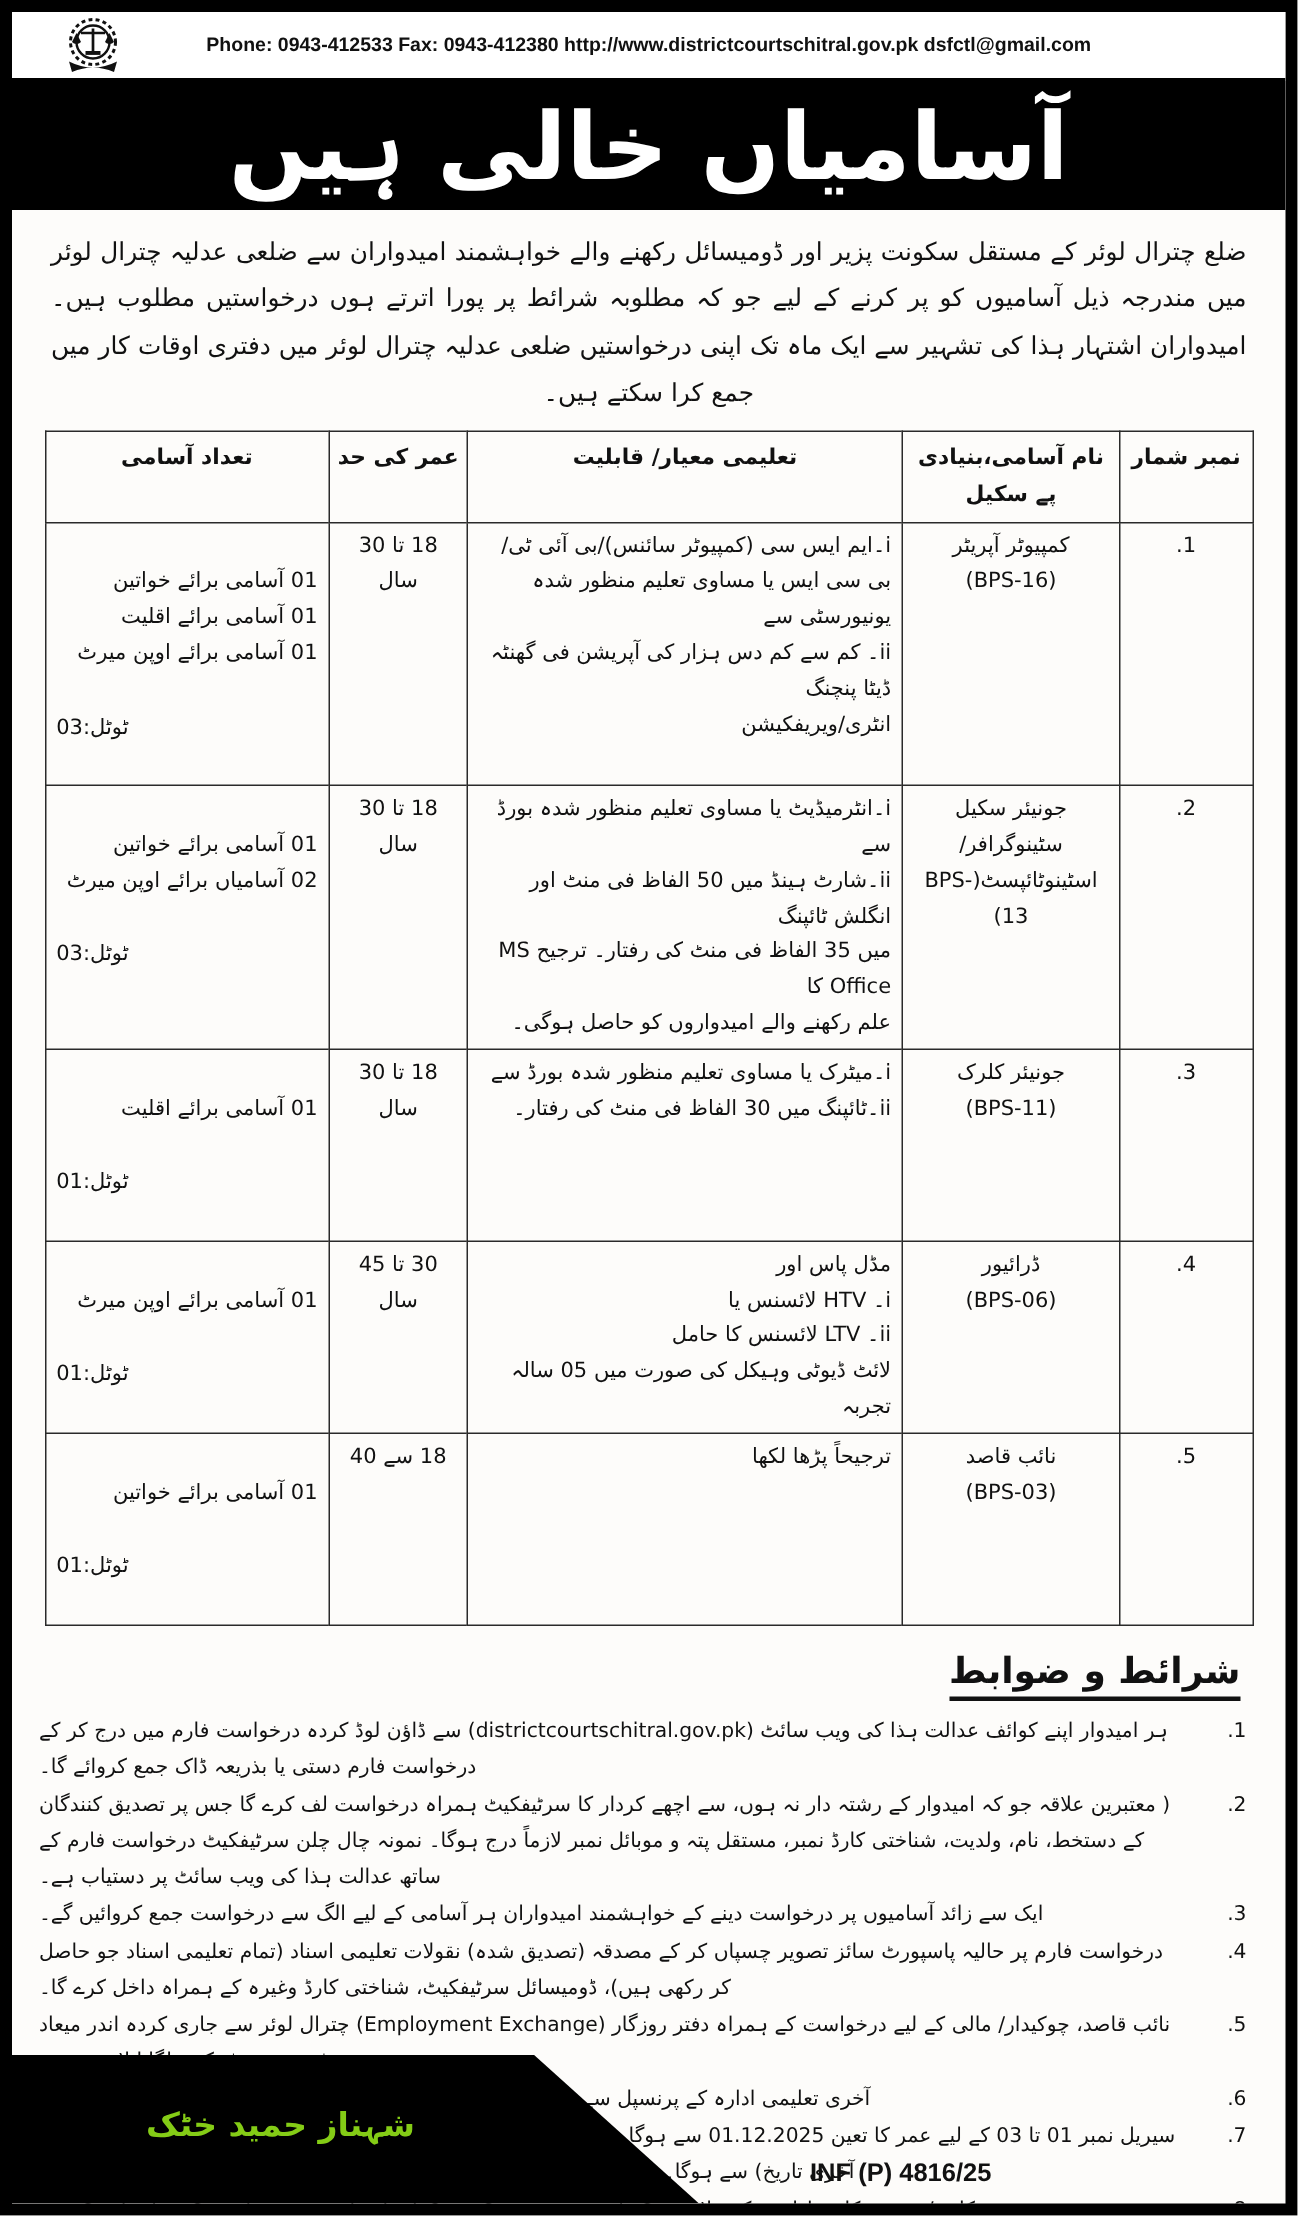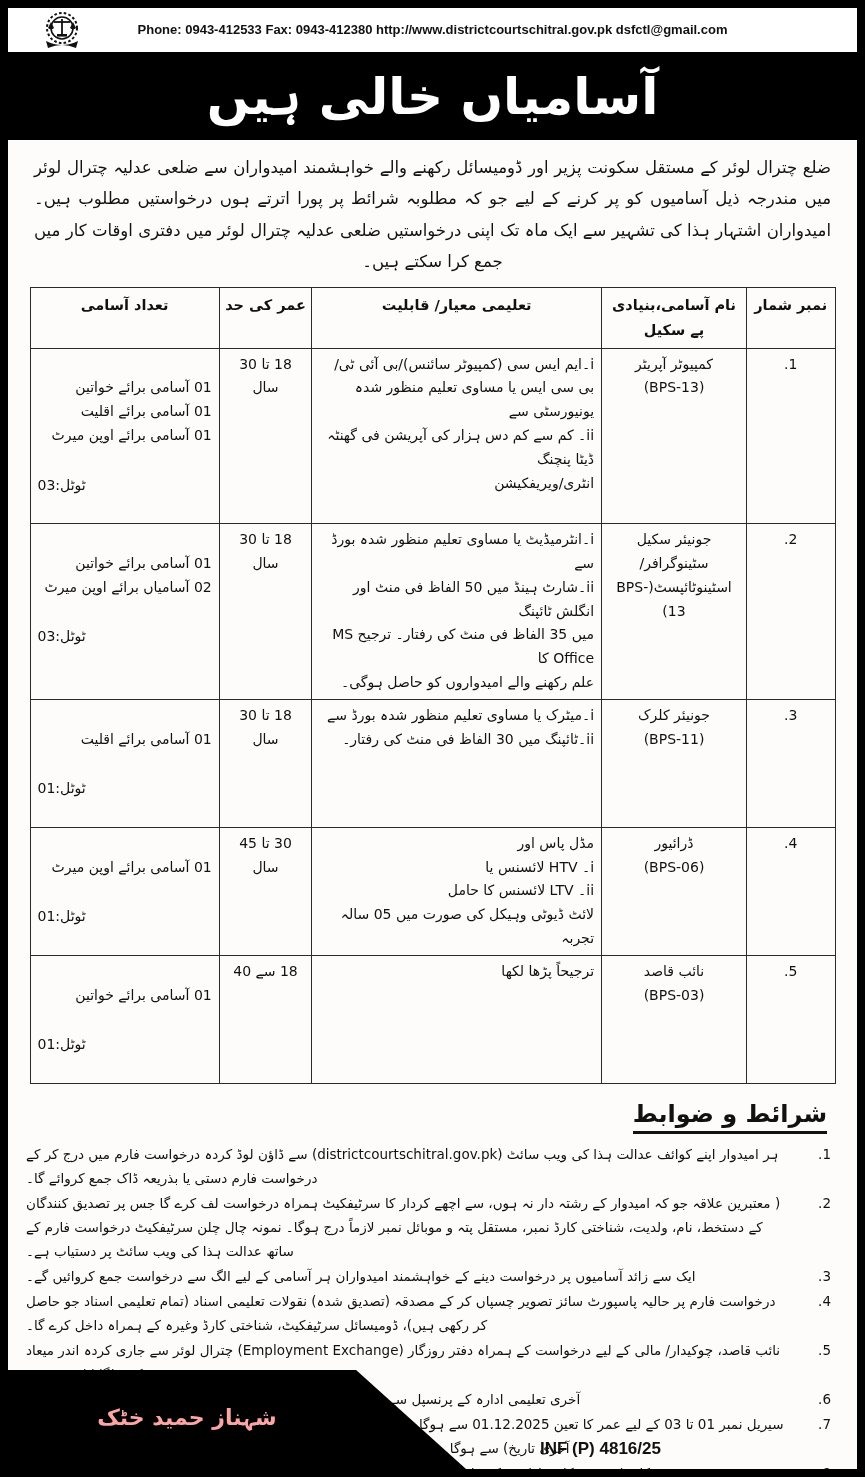--- a/index.html
+++ b/index.html
@@ -16,21 +16,21 @@
   
   .masthead { position:relative; height:46px; background:#fff; display:flex; align-items:center; justify-content:center; border-bottom:2px solid #000; }
   .logo { position:absolute; left:28px; top:1px; width:52px; height:44px; }
   .masthead-text { text-align:center; line-height:1.25; font-family:"Liberation Sans", sans-serif; }
   .org-title { font-size:15px; font-weight:bold; letter-spacing:.2px; }
   .contact-line { font-size:13px; font-weight:bold; }
 
   
   .title-band { height:86px; background:#000; display:flex; align-items:center; justify-content:center; }
   .title-calligraphy {
-    color:#fff; font-size:50px; font-weight:bold; direction:rtl;
+    color:#fff; font-size:62px; font-weight:bold; direction:rtl;
     font-family:"DejaVu Sans", sans-serif; letter-spacing:1px;
   }
 
   
   .intro {
     direction:rtl; text-align:justify; text-align-last:center;
     font-size:16.5px; line-height:1.9; padding:12px 26px 8px 26px;
     min-height:122px;
   }
 
@@ -60,21 +60,21 @@
   }
   .term { display:flex; gap:8px; font-size:13.5px; line-height:1.78; margin-bottom:1px; }
   .term-num { flex:0 0 30px; text-align:right; direction:rtl; }
   .term-text { flex:1; text-align:left; }
 
   
   .sig-block {
     position:absolute; left:0; bottom:0; width:458px; height:99px; background:#000;
     clip-path:polygon(0 0, 76% 0, 100% 100%, 0 100%);
     display:flex; flex-direction:row; align-items:center; justify-content:center;
-    padding:4px 110px 8px 10px; color:#fca5a5; direction:rtl; text-align:center;
+    padding:4px 110px 8px 10px; color:#84cc16; direction:rtl; text-align:center;
   }
   .sig-name  { font-size:22px; font-weight:bold; line-height:1.35; }
   .sig-title { font-size:23px; font-weight:bold; line-height:1.35; }
   .inf {
     position:absolute; left:532px; bottom:10px;
     font-family:"Liberation Sans", sans-serif; font-weight:bold; font-size:17px;
   }
 </style>
 </head>
 <body>
@@ -120,21 +120,21 @@
           <th>نام آسامی،بنیادی پے سکیل</th>
           <th>تعلیمی معیار/ قابلیت</th>
           <th>عمر کی حد</th>
           <th>تعداد آسامی</th>
         </tr>
       </thead>
       <tbody>
         <tr>
           <td class="c-serial">1.</td>
           <td class="c-post">کمپیوٹر آپریٹر
-(BPS-13)</td>
+(BPS-16)</td>
           <td class="c-qual">i۔ایم ایس سی (کمپیوٹر سائنس)/بی آئی ٹی/
 بی سی ایس یا مساوی تعلیم منظور شدہ یونیورسٹی سے
 ii۔ کم سے کم دس ہزار کی آپریشن فی گھنٹہ ڈیٹا پنچنگ
 انٹری/ویریفکیشن</td>
           <td class="c-age">18 تا 30 سال</td>
           <td class="c-count">
             <div class="count-lines">01 آسامی برائے خواتین
 01 آسامی برائے اقلیت
 01 آسامی برائے اوپن میرٹ</div>
             <div class="count-total">ٹوٹل:03</div>

